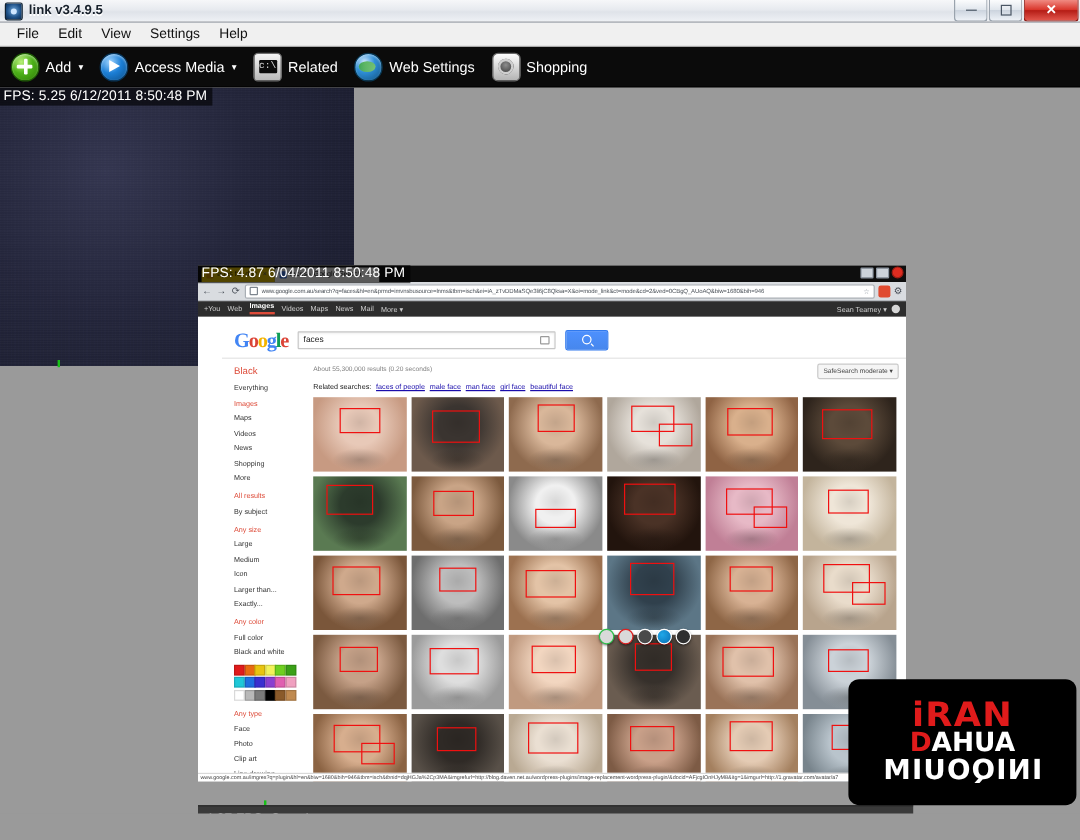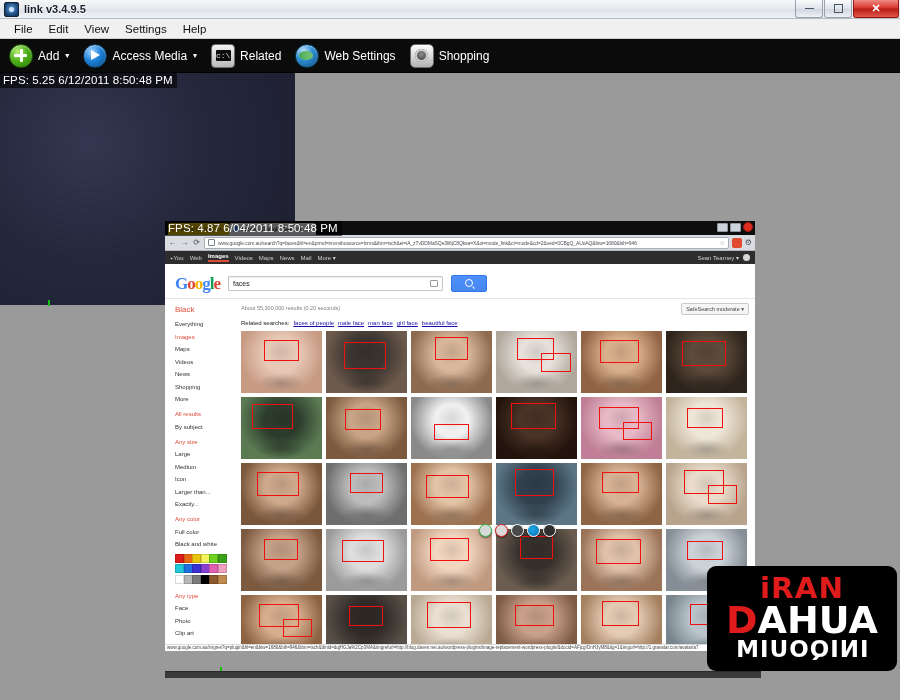--- a/index.html
+++ b/index.html
@@ -122,21 +122,21 @@
 
   
   .gbar{height:13px;background:#2d2d2d;display:flex;align-items:center;gap:6px;
     padding:0 5px;font-size:6px;color:#cfcfcf;position:relative;}
   .gbar .gl{white-space:nowrap;}
   .gbar .gl.sel{color:#fff;font-weight:700;border-bottom:2px solid #dd4b39;padding-bottom:1px;}
   .gbar .right{margin-left:auto;display:flex;align-items:center;gap:4px;}
   .gbar .gear{width:7px;height:7px;border-radius:50%;background:#d6d6d6;}
 
   
-  .gpage{background:#fff;height:calc(100% - 42px);position:relative;overflow:hidden;}
+  .gpage{background:#fff;height:calc(100% - 42px);position:relative;overflow:hidden;padding-left:20px;}
   .ghead{height:30px;display:flex;align-items:center;gap:8px;padding:4px 8px 0 10px;
     border-bottom:1px solid #e4e4e4;}
   .glogo{font-size:17px;letter-spacing:-1px;font-family:"Liberation Serif",serif;line-height:1;}
   .glogo b:nth-child(1){color:#4285f4}.glogo b:nth-child(2){color:#db4437}
   .glogo b:nth-child(3){color:#f4b400}.glogo b:nth-child(4){color:#4285f4}
   .glogo b:nth-child(5){color:#0f9d58}.glogo b:nth-child(6){color:#db4437}
   .gsearchbox{width:205px;height:13px;border:1px solid #c6c6c6;border-radius:1px;
     background:#fff;display:flex;align-items:center;padding:0 4px;box-shadow:inset 0 1px 2px rgba(0,0,0,.08);}
   .gsearchbox .q{font-size:7px;color:#222;}
   .gsearchbox .camicon{margin-left:auto;width:6px;height:5px;border:1px solid #9a9a9a;border-radius:1px;}
@@ -172,21 +172,21 @@
   .statusurl{position:absolute;left:0;bottom:0;width:100%;height:7px;background:#fff;
     border-top:1px solid #d9d9d9;font-size:4.5px;color:#444;padding-left:2px;
     white-space:nowrap;overflow:hidden;}
 
   
   .wm{position:absolute;right:3px;bottom:7px;width:190px;height:105px;background:#000;
     border-radius:9px;display:flex;flex-direction:column;align-items:center;justify-content:center;
     font-family:"DejaVu Sans",sans-serif;overflow:hidden;}
   .wm .l1{color:#e01b1b;font-size:28px;font-weight:700;letter-spacing:1px;line-height:.95;
     transform:scaleX(1.05);}
-  .wm .l2{font-size:38px;font-weight:700;line-height:.95;letter-spacing:0px;}
+  .wm .l2{font-size:22px;font-weight:700;line-height:.95;letter-spacing:0px;}
   .wm .l2 .d{color:#e01b1b;}
   .wm .l2 .rest{color:#fff;}
   .wm .l3{color:#fff;font-size:23px;font-weight:700;line-height:1;
     transform:scale(-1,1);letter-spacing:1px;}
 
   
   .appstatus{height:22px;background:#9a9a9a;flex:0 0 auto;}
 </style>
 </head>
 <body>

